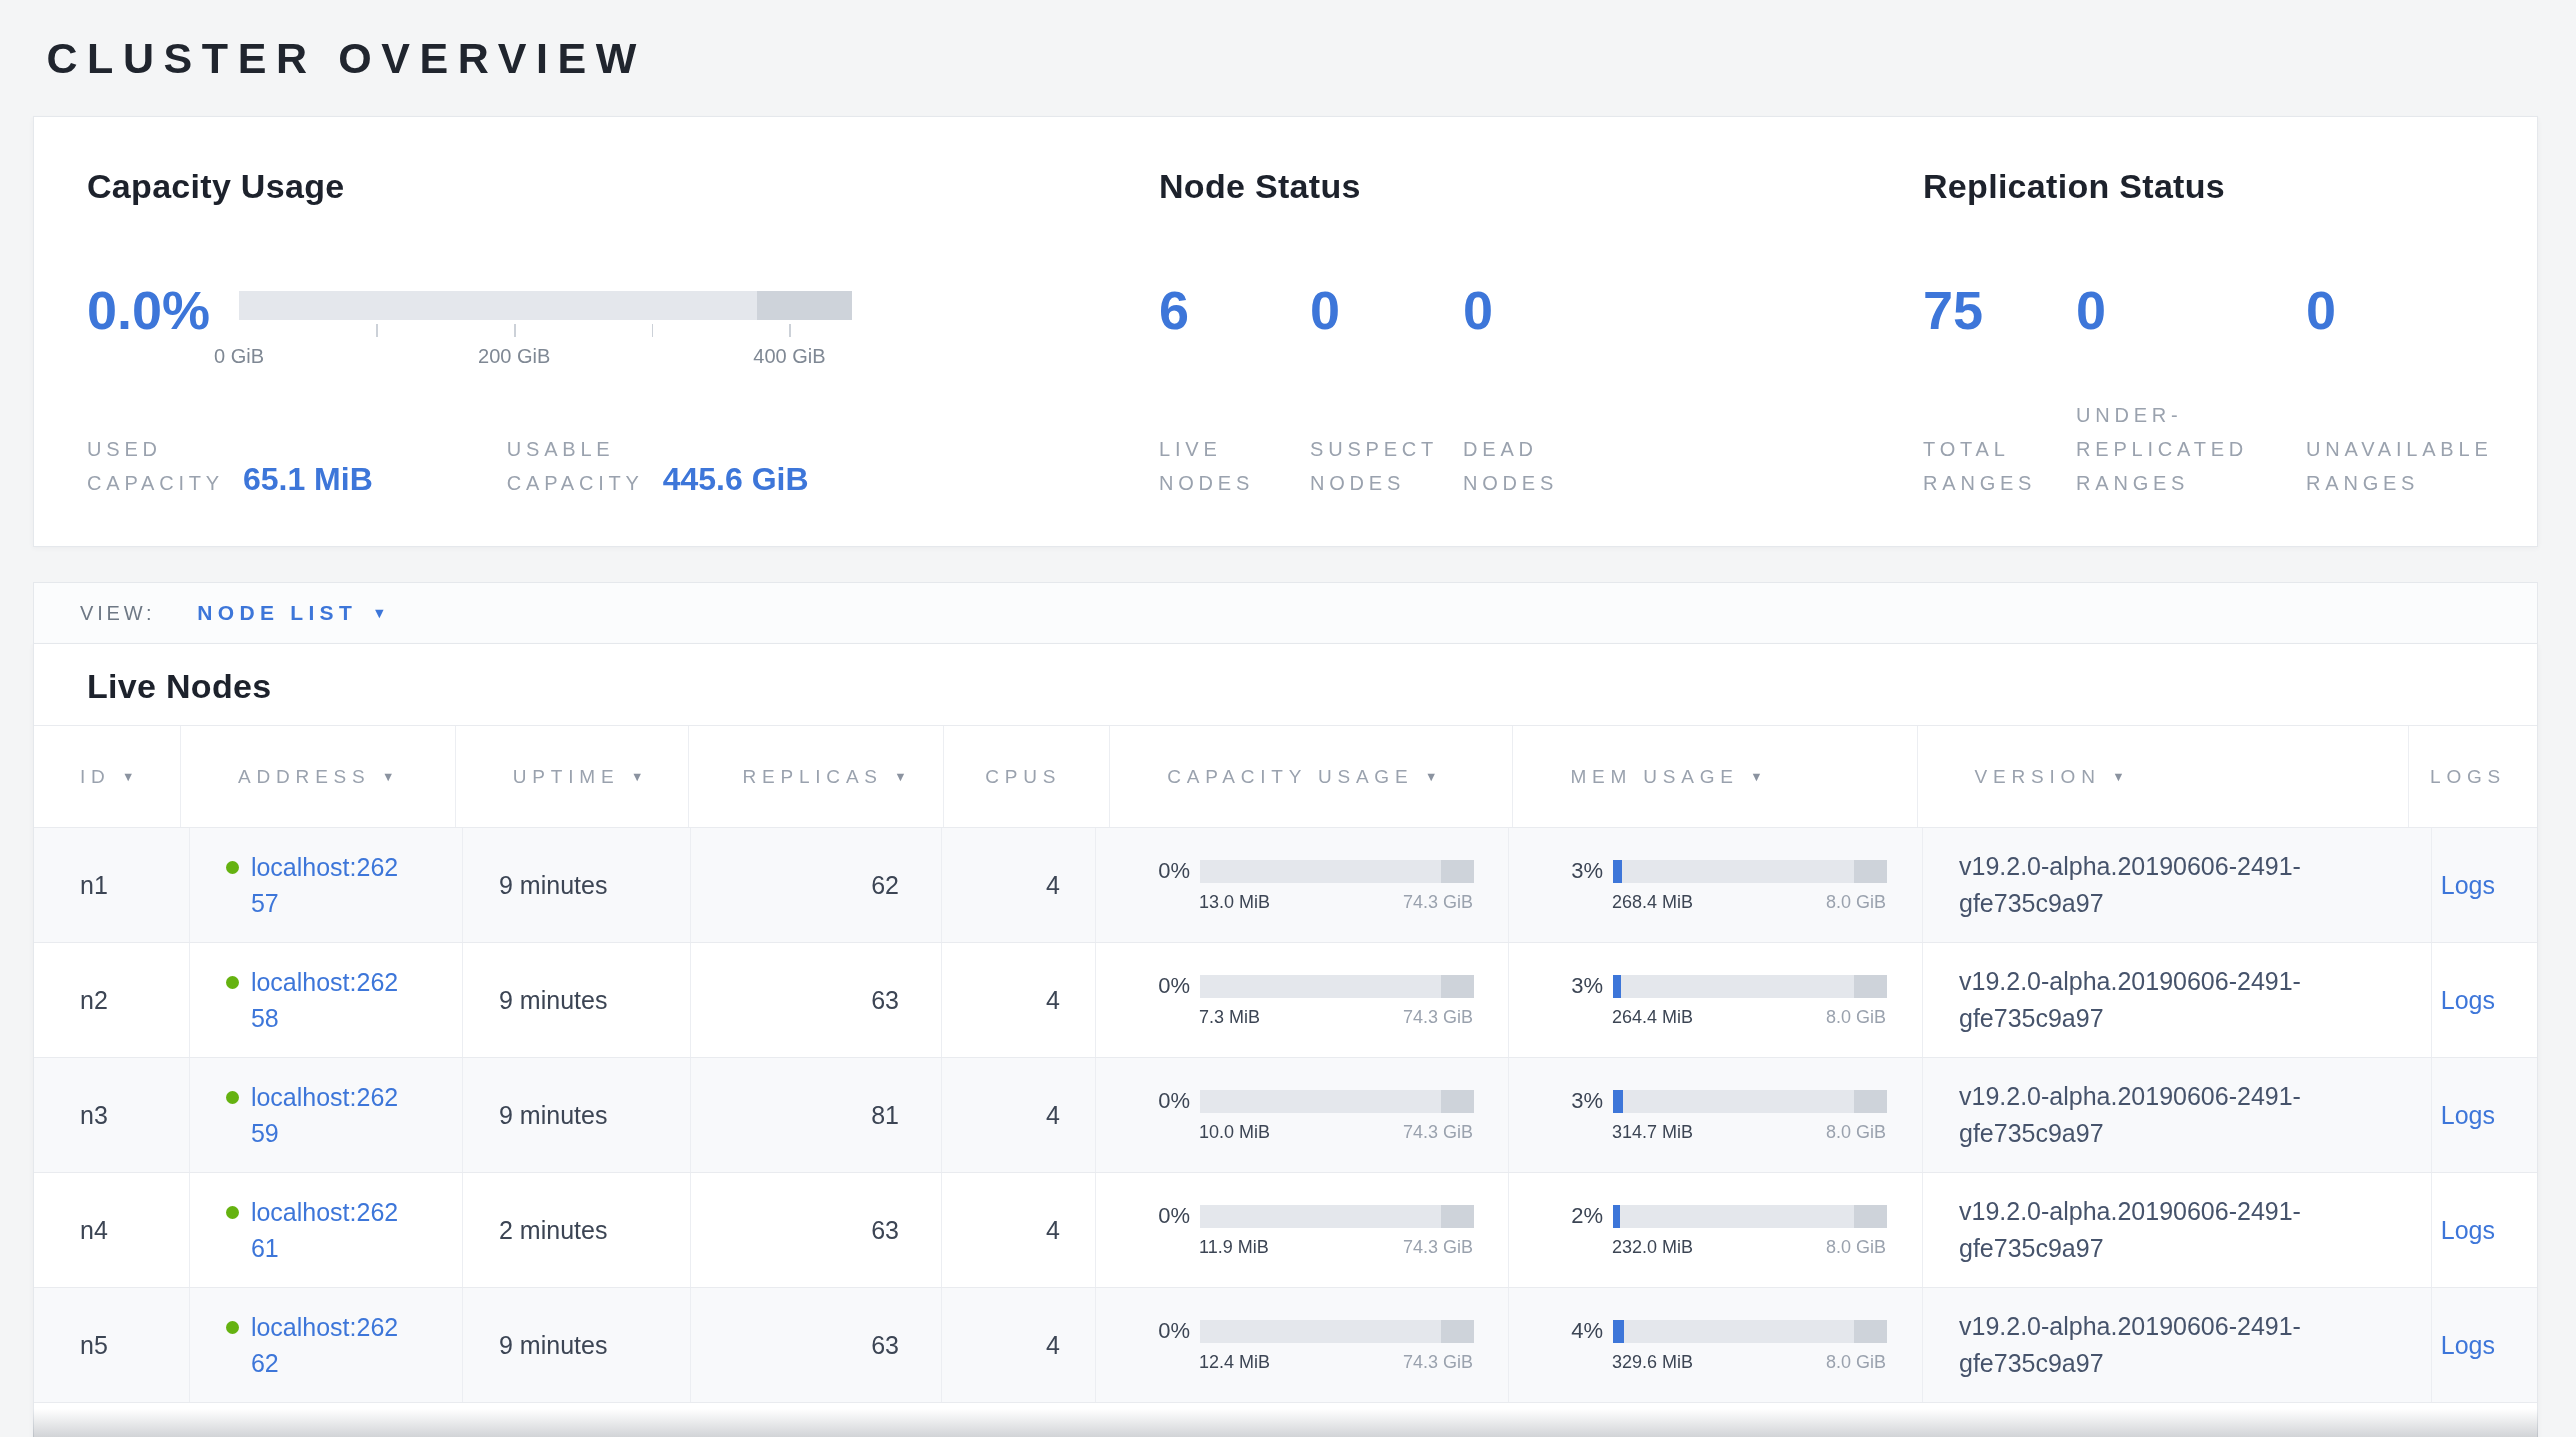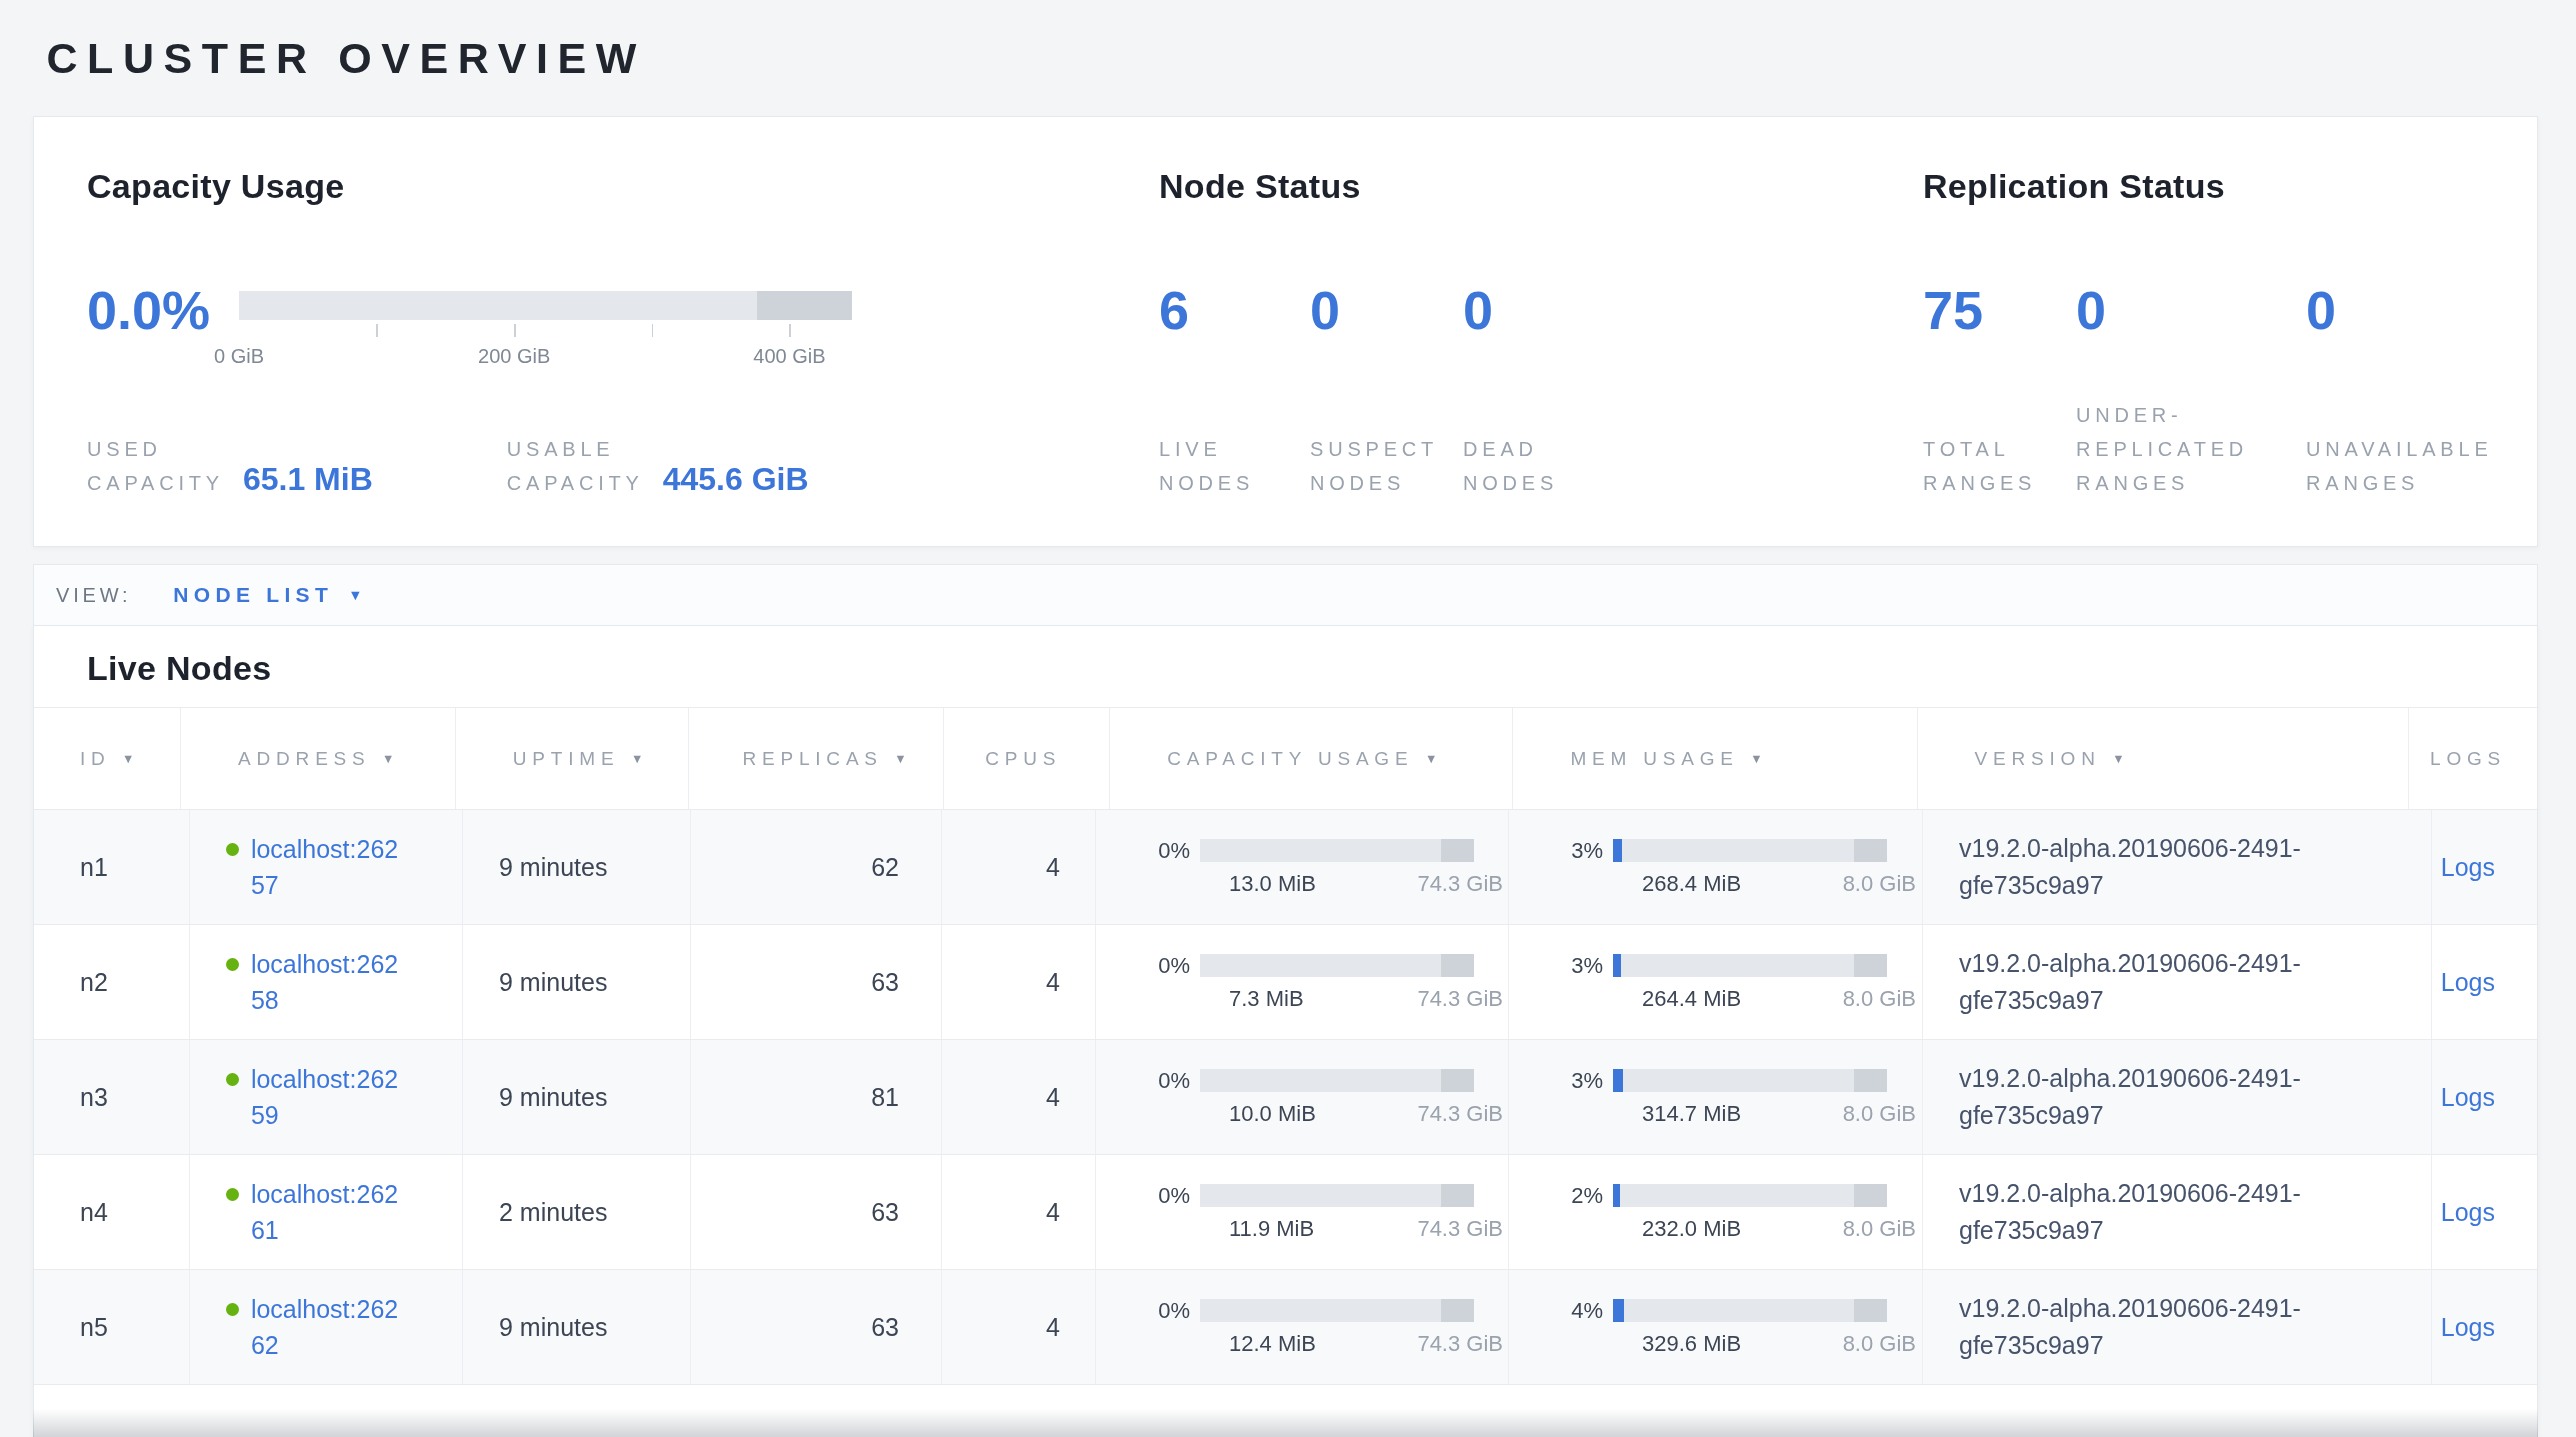--- a/index.html
+++ b/index.html
@@ -63,23 +63,23 @@
 
   
   .stats-row{display:flex;margin-top:77px;flex:1;align-items:stretch;}
   .stat{display:flex;flex-direction:column;}
   .w158{width:151px;} .w160{width:153px;} .w240{width:230px;}
   .stat-value{font-size:54px;font-weight:600;color:var(--blue);line-height:1;}
   .stat-label{margin-top:auto;}
 
   
   .view-bar{
-    width:2505px;height:61px;margin-top:17px;background:#fbfcfd;
+    width:2505px;height:61px;margin-top:35px;background:#fbfcfd;
     border:1.9px solid var(--card-border);border-bottom:0;
-    display:flex;align-items:center;padding-left:22px;
+    display:flex;align-items:center;padding-left:46px;
   }
   .view-label{font-size:20px;letter-spacing:3.8px;color:#6e7885;}
   .view-value{display:flex;align-items:center;margin-left:42px;cursor:pointer;}
   .view-value-text{font-size:21px;letter-spacing:5.3px;color:var(--blue);font-weight:700;}
   .caret{color:var(--blue);font-size:14.4px;margin-left:15.3px;}
 
   
   .table-card{padding-bottom:0;}
   .table-title{margin:0;padding:23px 0 19px 53px;}
   .tr{display:flex;width:100%;}
@@ -113,21 +113,21 @@
   .addr{display:flex;align-items:flex-start;}
   .dot{width:13.4px;height:13.4px;border-radius:50%;background:var(--green);margin:11.5px 11.5px 0 0;flex:none;}
   .addr-link{width:153px;word-break:break-all;line-height:1.45;color:var(--blue);text-decoration:none;}
 
   .meter-cell{flex-direction:column;justify-content:center;align-items:stretch;}
   .meter-top{display:flex;align-items:center;}
   .pct{width:58px;text-align:right;font-size:22px;color:var(--cell-ink);margin-right:9.6px;flex:none;}
   .bar{position:relative;width:274px;height:23px;background:var(--track);overflow:hidden;}
   .bar .endcap{position:absolute;right:0;top:0;height:100%;width:12%;background:var(--endcap);}
   .bar .fill{position:absolute;left:0;top:0;height:100%;width:0;background:var(--blue);}
-  .meter-bottom{display:flex;justify-content:space-between;width:274px;margin-left:97px;margin-top:7.7px;font-size:22px;align-items:center;}
+  .meter-bottom{display:flex;justify-content:space-between;width:274px;margin-left:67px;margin-top:7.7px;font-size:18px;align-items:center;}
   .meter-bottom .used{color:var(--cell-ink);}
   .meter-bottom .max{color:var(--muted);}
 
   .version{width:450px;line-height:1.5;color:#46536b;word-wrap:break-word;}
   .logs-link{color:var(--blue);text-decoration:none;}
 
   .tr.partial{height:77px;border-top:1.9px solid var(--line);background:#fff;}
   .bottom-shadow{
     position:absolute;left:33px;top:1409px;width:2505px;height:29px;
     background:linear-gradient(to top, rgba(40,50,65,.22), rgba(40,50,65,0));

